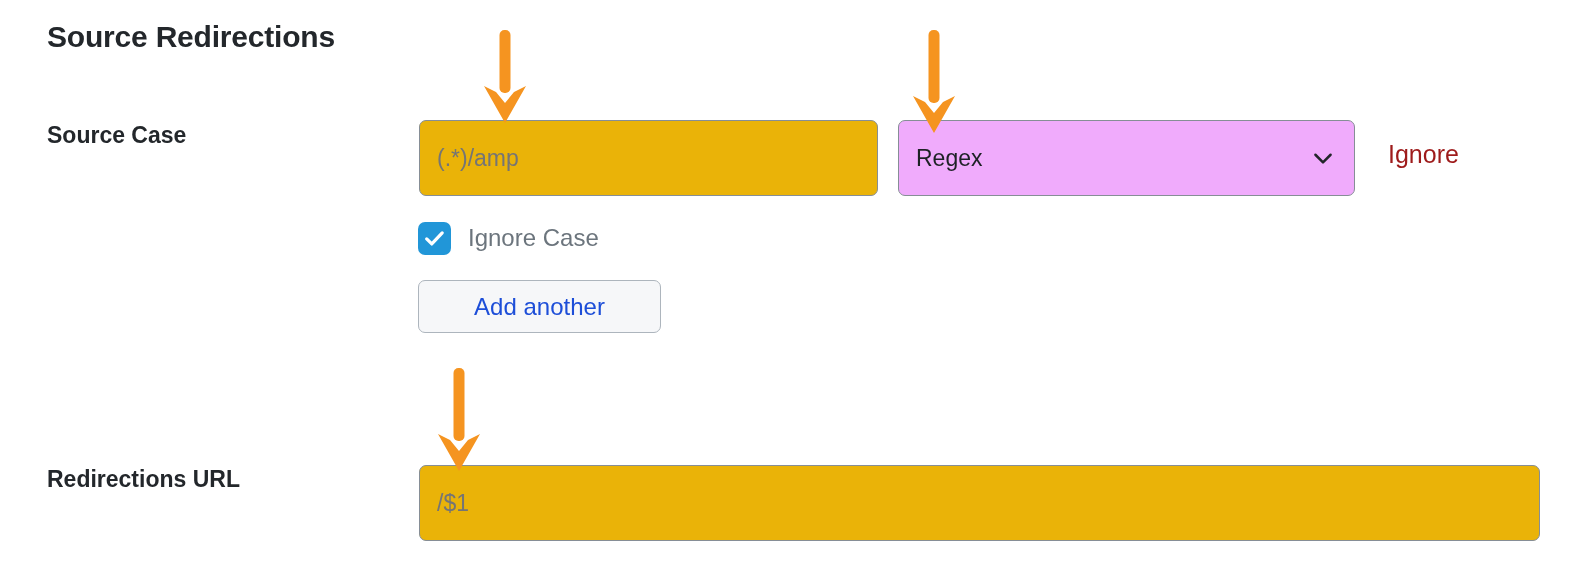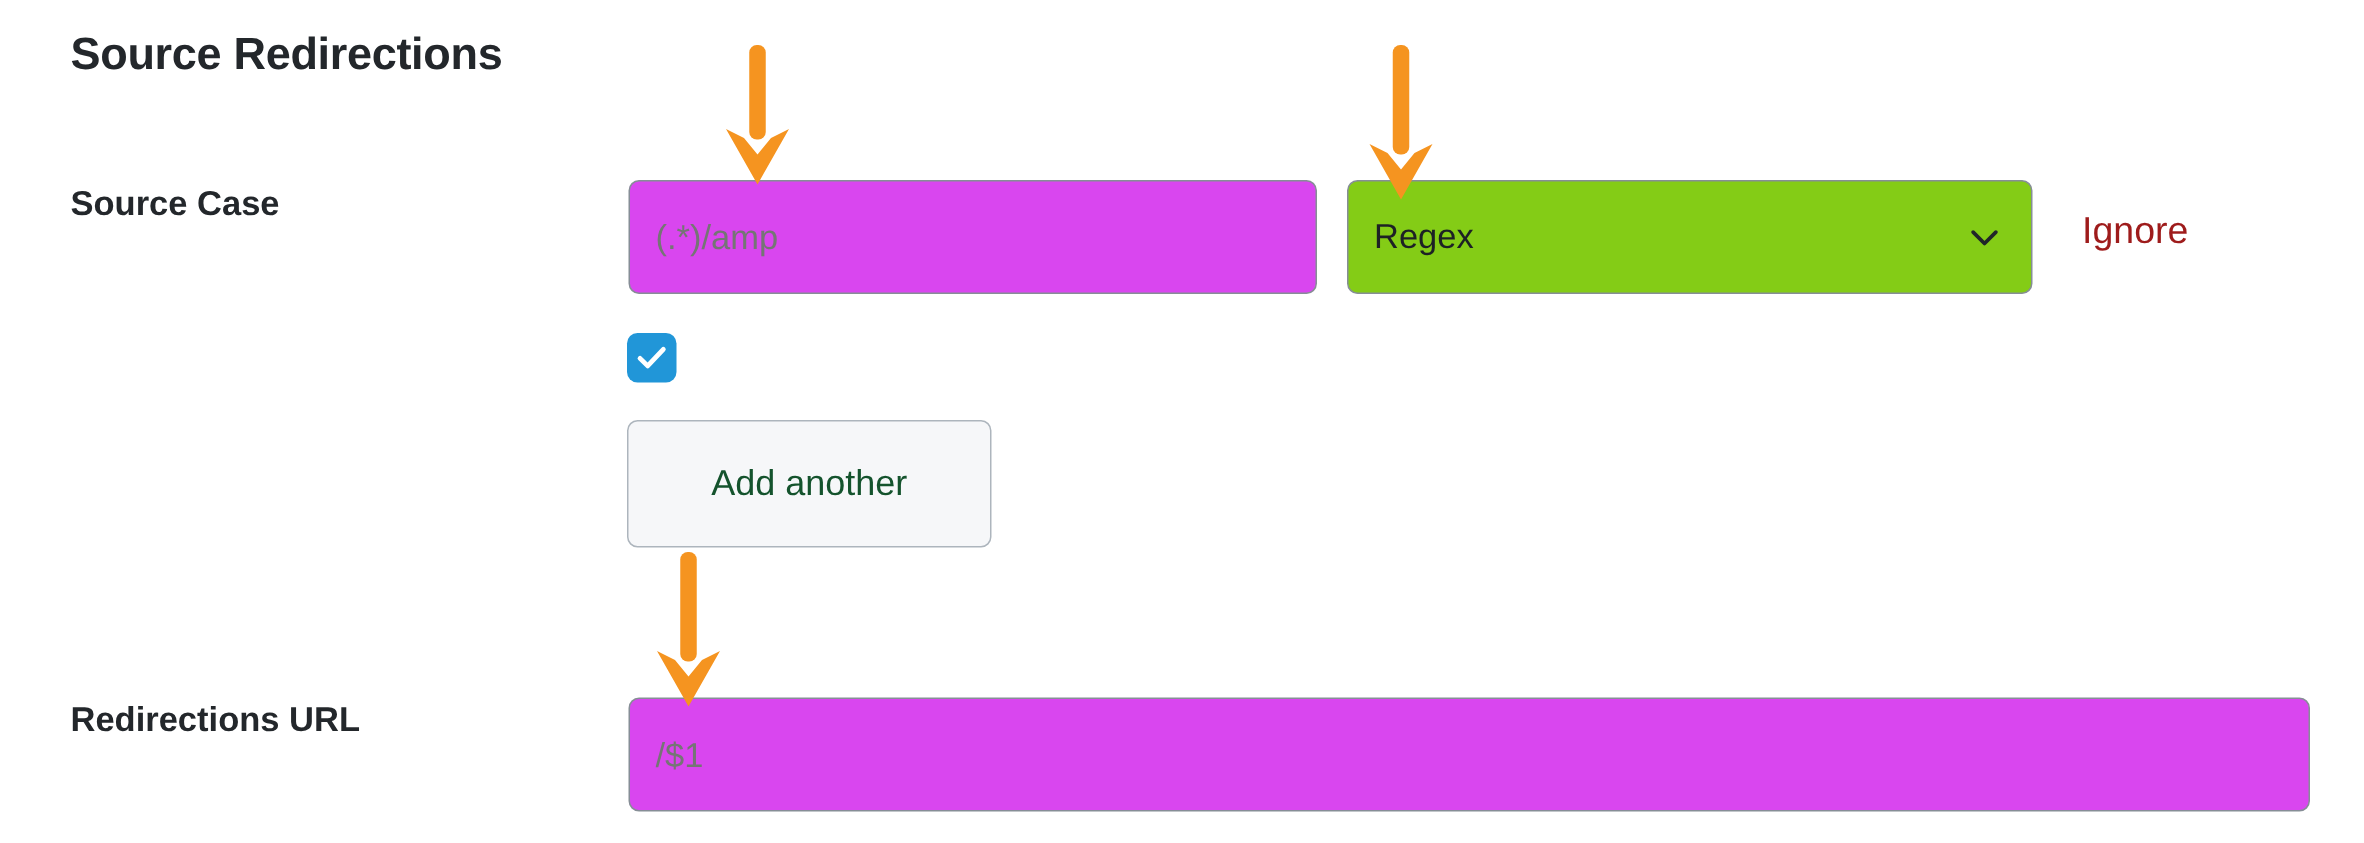--- a/index.html
+++ b/index.html
@@ -38,21 +38,21 @@
   }
   #label-source-urls { left: 47px; top: 122px; }
   #label-destination-url { left: 47px; top: 466px; }
 
   
   .text-input {
     position: absolute;
     box-sizing: border-box;
     border: 1.6px solid #868e96;
     border-radius: 7px;
-    background: #d946ef;
+    background: #eab308;
     font-family: "Liberation Sans", sans-serif;
     font-size: 23px;
     color: #1d2125;
     padding: 0 17px;
     outline: none;
   }
   #source-url-input {
     left: 419px;
     top: 120px;
     width: 459px;
@@ -68,21 +68,21 @@
   
   #match-type-select-wrap {
     position: absolute;
     left: 898px;
     top: 120px;
     width: 457px;
     height: 76px;
     box-sizing: border-box;
     border: 1.6px solid #868e96;
     border-radius: 7px;
-    background: #84cc16;
+    background: #f0abfc;
   }
   #match-type-value {
     position: absolute;
     left: 17px;
     top: 50%;
     transform: translateY(-50%);
     font-size: 23px;
     color: #1d2125;
     white-space: nowrap;
   }
@@ -139,26 +139,26 @@
     color: #6c757d;
     white-space: nowrap;
   }
 
   
   #add-another-button {
     position: absolute;
     left: 418px;
     top: 280px;
     width: 243px;
-    height: 85px;
+    height: 53px;
     box-sizing: border-box;
     border: 1.5px solid #adb5bd;
     border-radius: 7px;
     background: #f6f7f9;
-    color: #14532d;
+    color: #1d4ed8;
     font-family: "Liberation Sans", sans-serif;
     font-size: 24px;
     cursor: pointer;
     padding: 0;
   }
 
   
   .annot-arrow {
     position: absolute;
     pointer-events: none;
@@ -182,20 +182,21 @@
 </div>
 
 <a id="remove-link" href="#">Ignore</a>
 
 <div id="ignore-case-row">
   <span id="ignore-case-checkbox">
     <svg viewBox="0 0 24 24">
       <path d="M4.5 12.4 L9.4 17.2 L19.4 6.6" fill="none" stroke="#ffffff" stroke-width="3.1" stroke-linecap="round" stroke-linejoin="round"></path>
     </svg>
   </span>
+  <span id="ignore-case-label">Ignore Case</span>
 </div>
 
 <button id="add-another-button">Add another</button>
 
 <div id="label-destination-url" class="field-label">Redirections URL</div>
 
 <input id="destination-url-input" class="text-input" type="text" value="" placeholder="/$1" style="">
 
 <div class="annot-arrow" style="left:481px; top:30px;">
   <svg width="48" height="100" viewBox="0 0 48 100">

